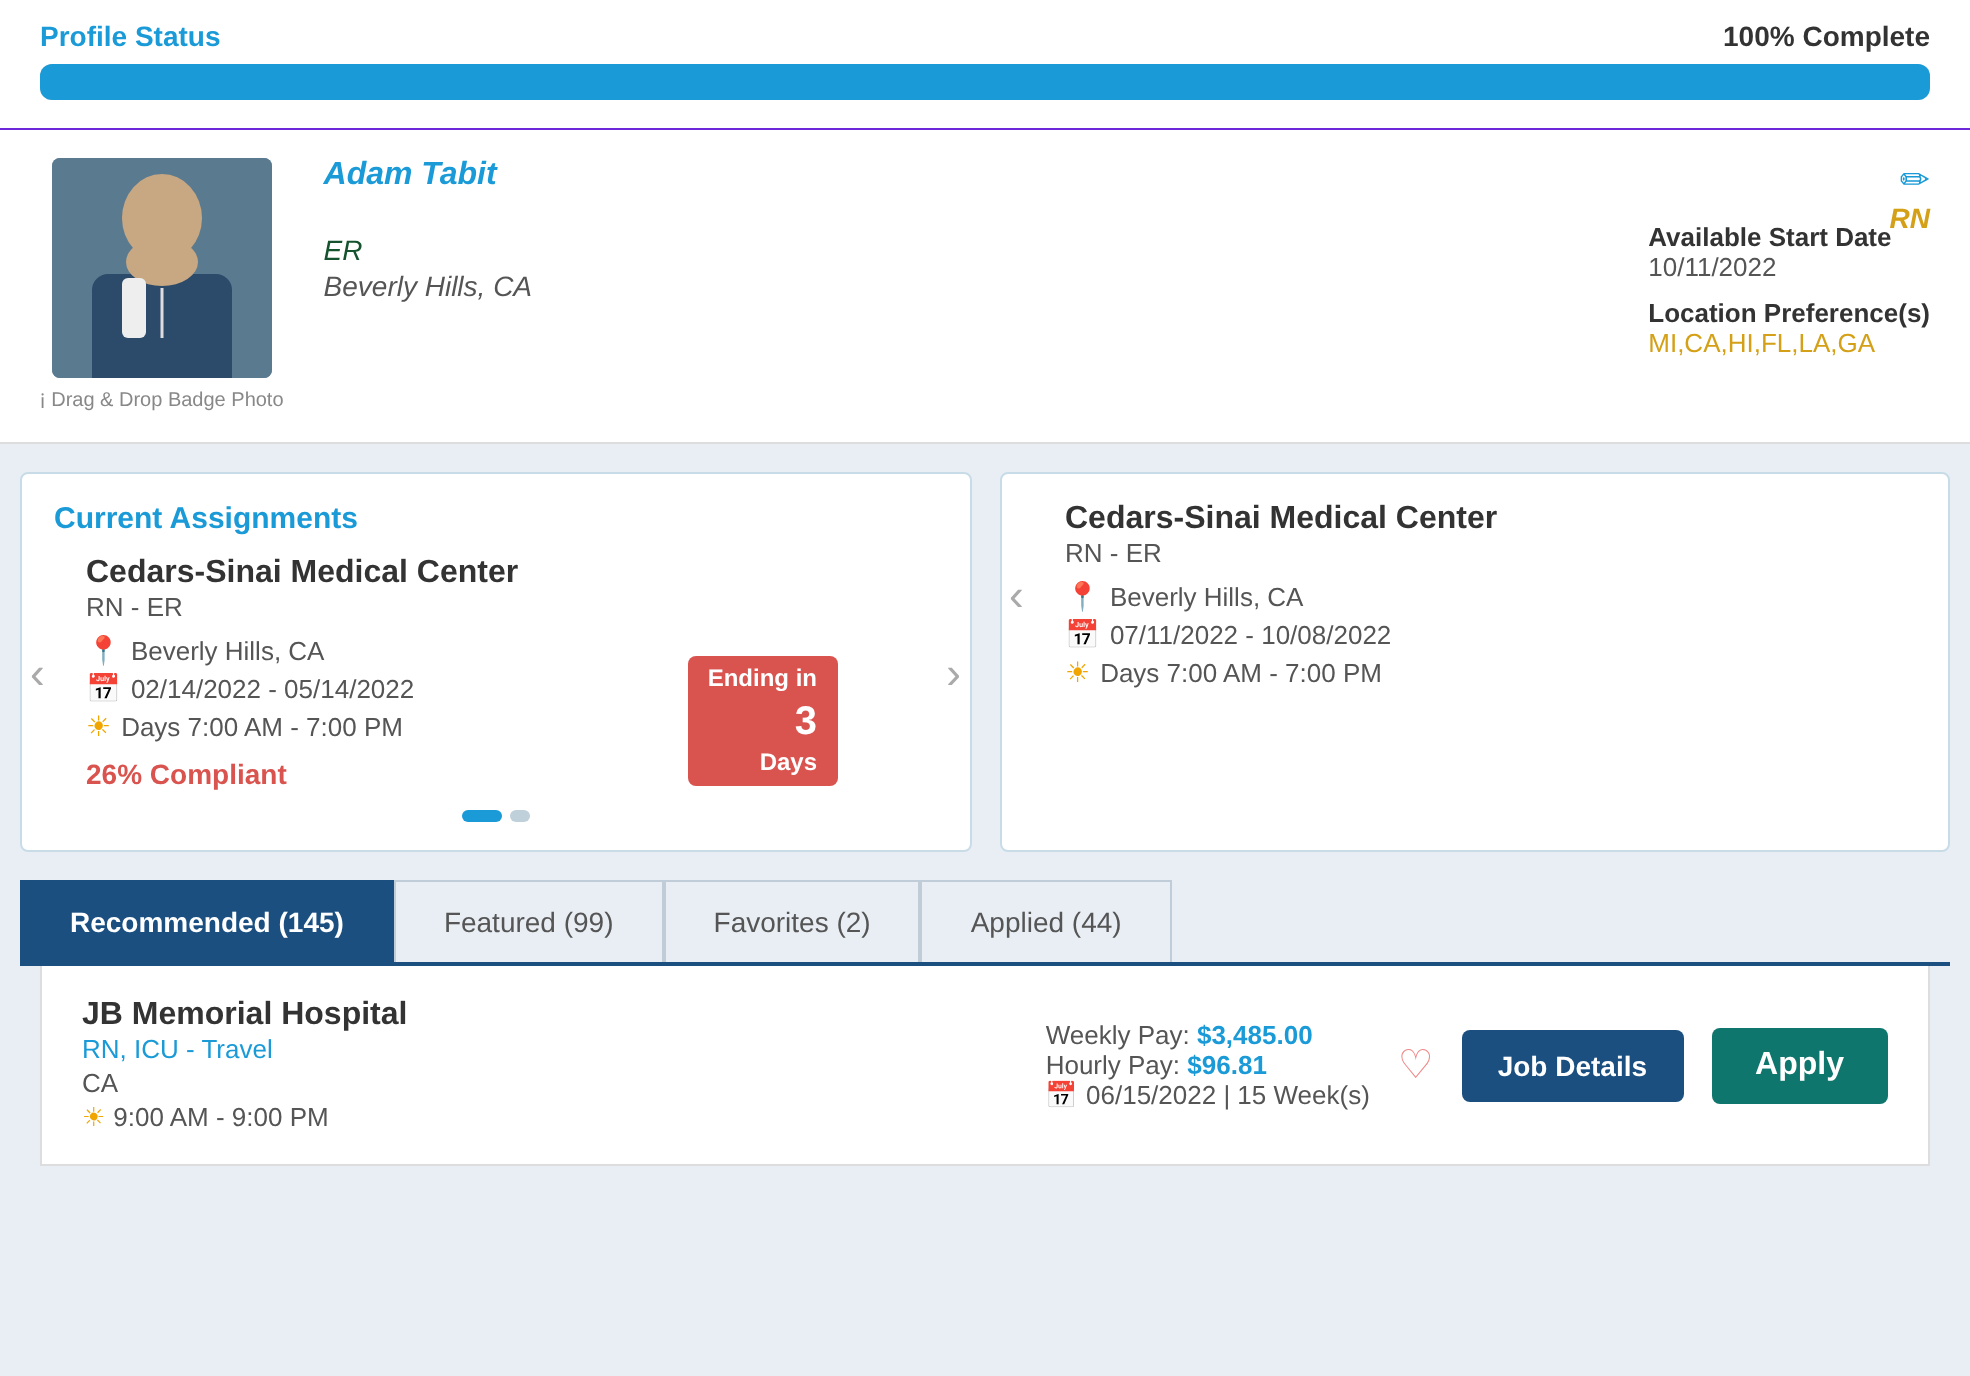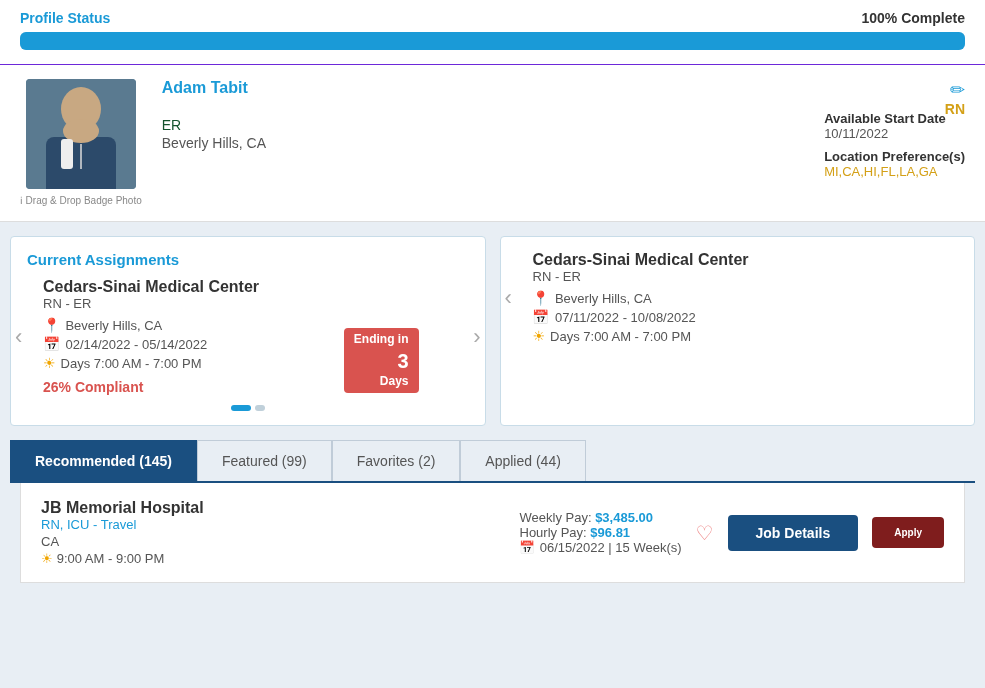--- a/index.html
+++ b/index.html
@@ -40,21 +40,21 @@
       width: 110px;
       height: 110px;
       background: #6a8fa8;
       border-radius: 4px;
       overflow: hidden;
       position: relative;
     }
     
     .person-svg { width: 100%; height: 100%; }
     .drag-drop-label { font-size: 10px; color: #888; margin-top: 4px; display: flex; align-items: center; gap: 3px; }
-    .profile-info { flex: 1; }
+    .profile-info { flex: 1; font-style: italic; }
     .profile-name { color: #1a9ad7; font-weight: bold; font-size: 16px; margin-bottom: 4px; }
     .profile-role { color: #d4a017; font-weight: bold; text-align: right; }
     .profile-dept { color: #14532d; }
     .profile-location { color: #555; margin-top: 2px; }
     .profile-right {
       text-align: right;
       position: absolute;
       right: 20px;
       top: 14px;
     }
@@ -162,32 +162,32 @@
     .pay-label { color: #555; }
     .pay-value { color: #1a9ad7; font-weight: bold; }
     .job-date { display: flex; align-items: center; gap: 4px; font-size: 13px; color: #555; }
     .job-date .cal-icon { color: #1a9ad7; }
     .heart-icon { color: #e88; font-size: 20px; cursor: pointer; }
     .btn-job-details {
       background: #1a4f80;
       color: #fff;
       border: none;
       border-radius: 4px;
-      padding: 10px 28px;
+      padding: 10px 18px;
       font-size: 14px;
       font-weight: bold;
       cursor: pointer;
     }
     .btn-apply {
-      background: #7f1d1d;
+      background: #0f766e;
       color: #fff;
       border: none;
       border-radius: 4px;
       padding: 10px 22px;
-      font-size: 10px;
+      font-size: 16px;
       font-weight: bold;
       cursor: pointer;
     }
   </style>
 </head>
 <body>
 
 <div class="profile-status-bar">
   <div class="profile-status-header">
     <span class="profile-status-label">Profile Status</span>

